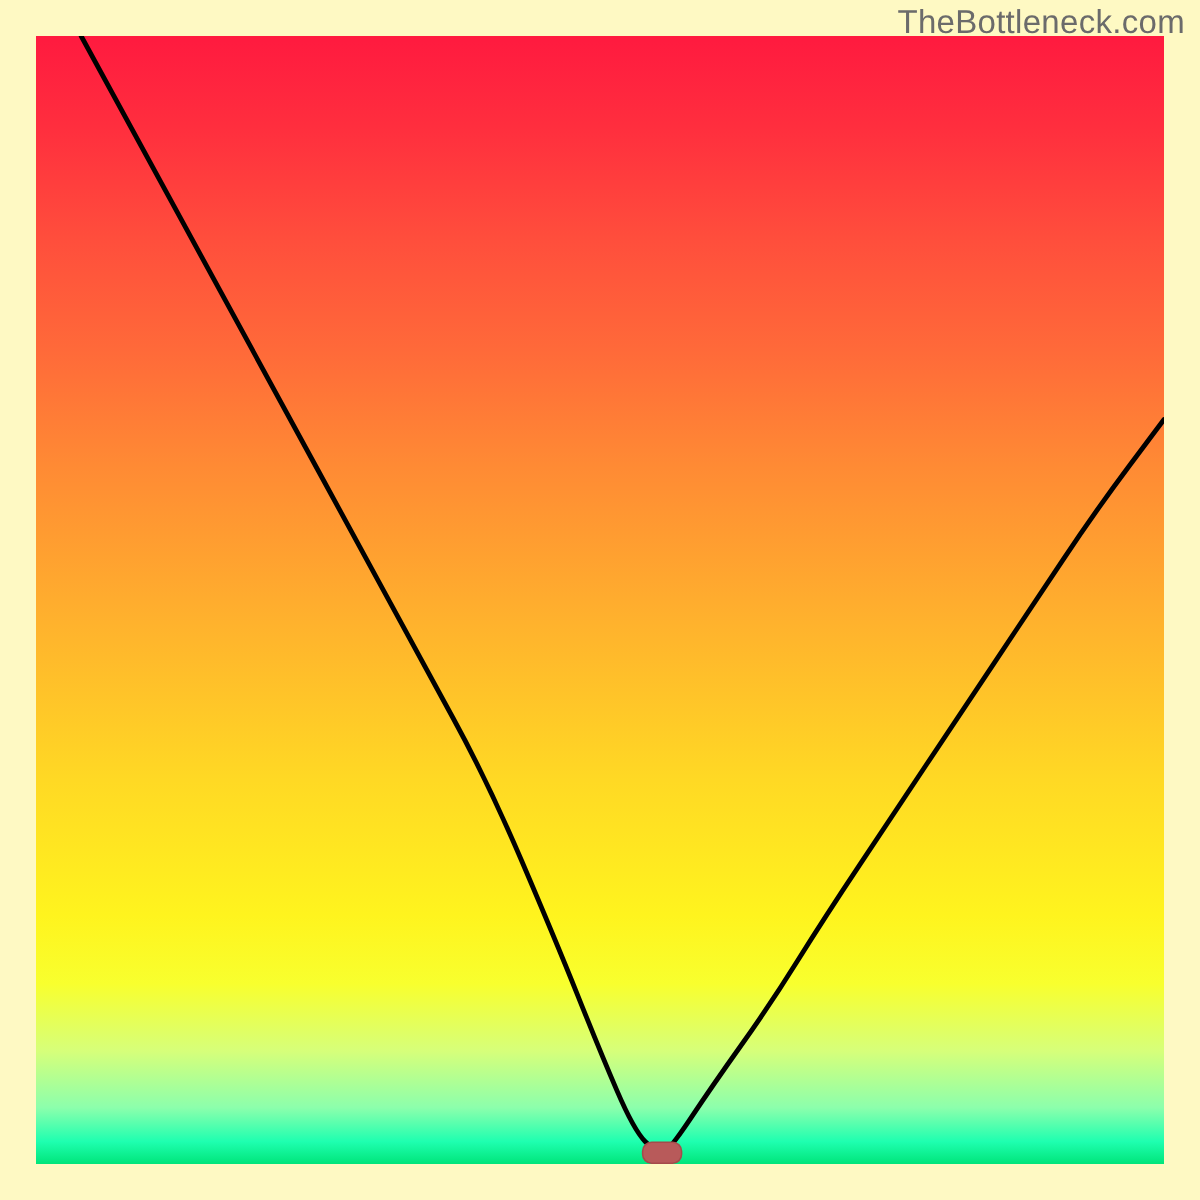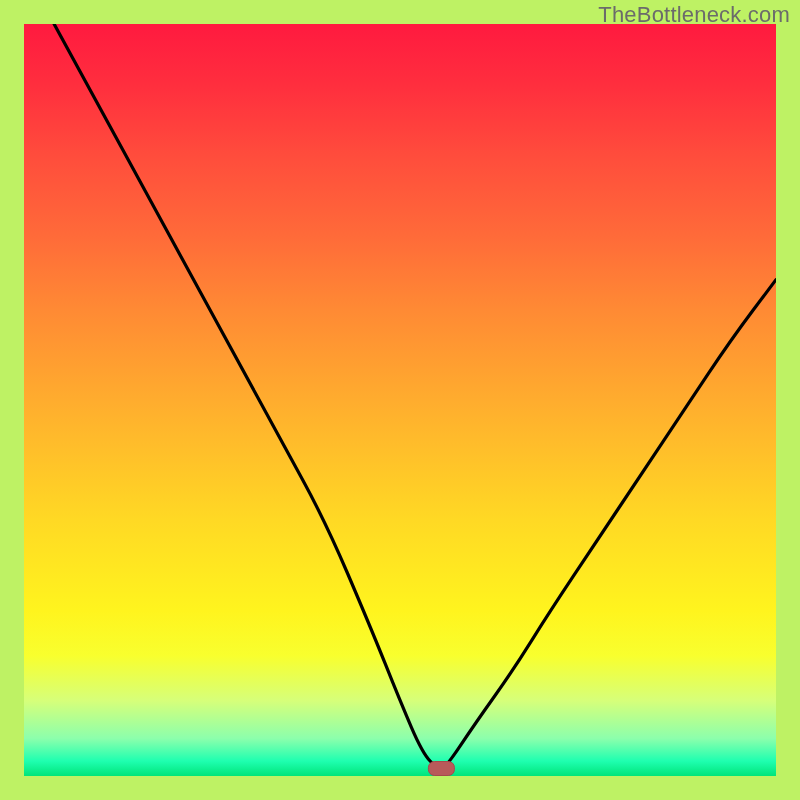--- a/index.html
+++ b/index.html
@@ -8,21 +8,21 @@
     width: 800px;
     height: 800px;
     background: #000;
     overflow: hidden;
     font-family: Arial, Helvetica, sans-serif;
   }
   .frame {
     position: relative;
     width: 800px;
     height: 800px;
-    background: #bef264;
+    background: #fef9c3;
   }
   .watermark {
     position: absolute;
     top: 2px;
     right: 10px;
     color: #6b6b6b;
     font-size: 22px;
     font-weight: 500;
     letter-spacing: 0.2px;
     z-index: 5;

